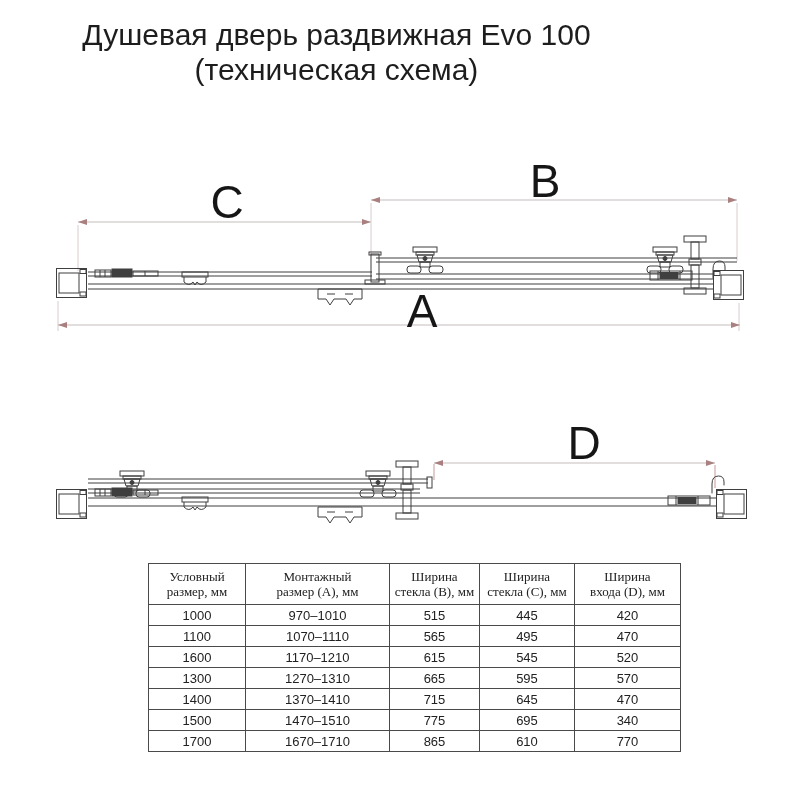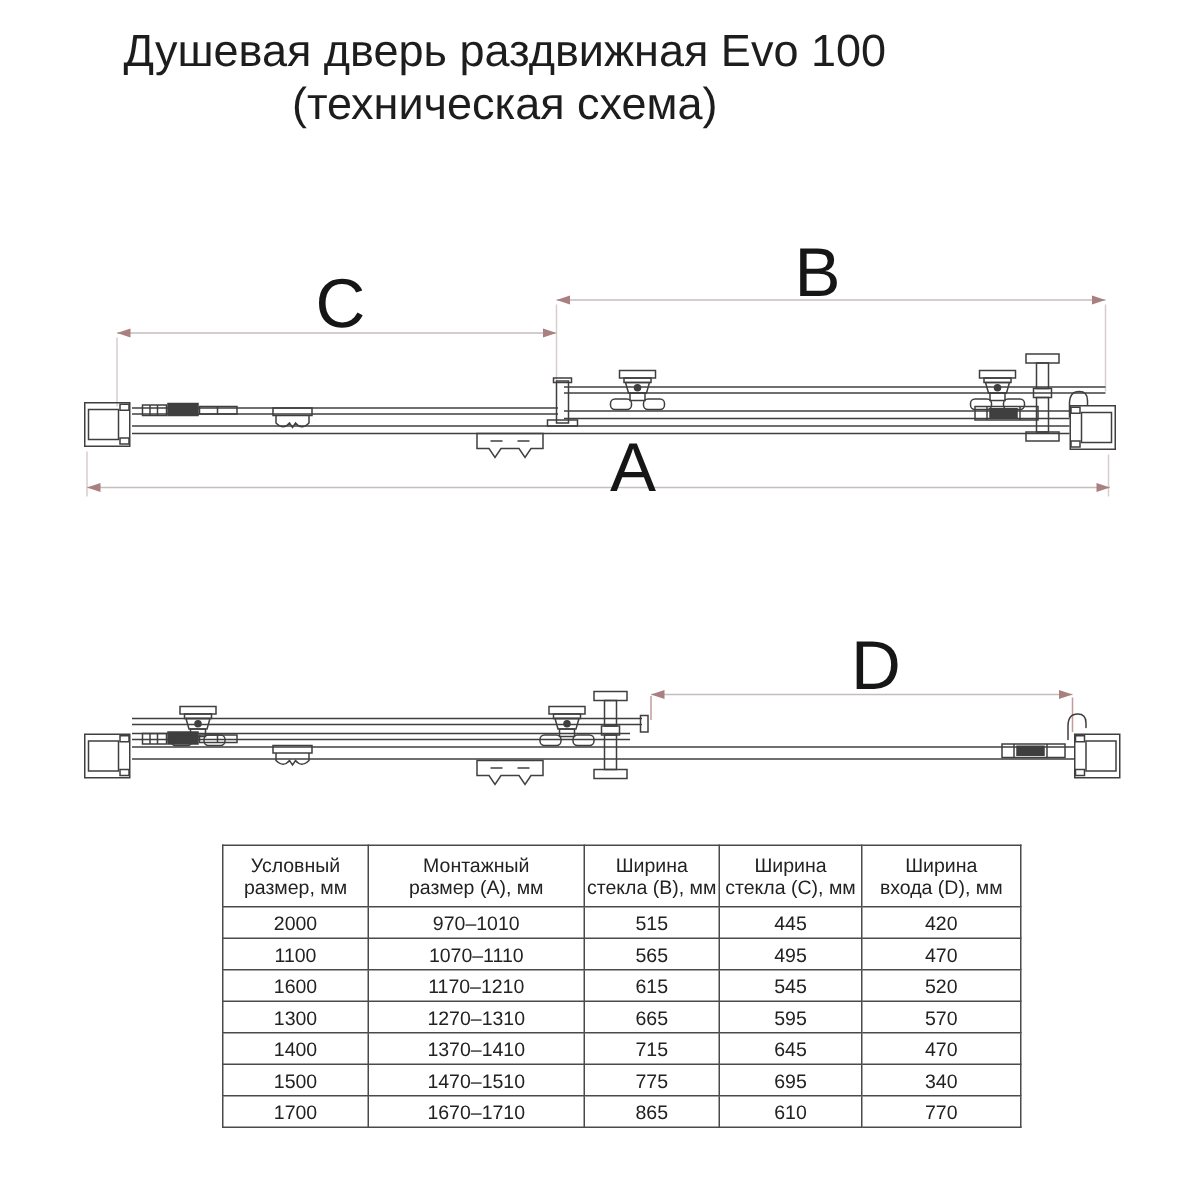--- a/index.html
+++ b/index.html
@@ -12,21 +12,21 @@
   .dim-line{stroke:#c6bdbd;stroke-width:1;fill:none;}
   .dim-ext{stroke:#d8cccc;stroke-width:1;fill:none;}
   .dim-ext-red{stroke:#c49b9b;stroke-width:1;fill:none;}
   .dim-arrow{fill:#a97f7f;stroke:none;}
   .dim-label{font-family:"Liberation Sans",sans-serif;font-size:46px;fill:#161616;
              text-anchor:middle;stroke:none;}
   table.spec{position:absolute;top:563px;left:148px;border-collapse:collapse;
              table-layout:fixed;font-size:13px;color:#222;background:#fff;}
   table.spec th,table.spec td{border:1px solid #4a4a4a;text-align:center;
              vertical-align:middle;font-weight:400;overflow:hidden;}
-  table.spec th{white-space:pre-line;height:36px;line-height:15px;padding:2px 1px;}
+  table.spec th{white-space:pre-line;height:36px;line-height:15px;padding:2px 1px;font-family:Liberation Serif, serif;}
   table.spec td{height:20px;padding:0 2px;}
 </style>
 </head>
 <body>
 
 <div class="page">
 
   <div class="title">
     <div>Душевая дверь раздвижная Evo 100</div>
     <div>(техническая схема)</div>
@@ -205,21 +205,21 @@
           <th>Ширина
 стекла (B), мм</th>
           <th>Ширина
 стекла (C), мм</th>
           <th>Ширина
 входа (D), мм</th>
         </tr>
       </thead>
       <tbody>
         <tr>
-          <td>2000</td>
+          <td>1000</td>
           <td>970–1010</td>
           <td>515</td>
           <td>445</td>
           <td>420</td>
         </tr>
         <tr>
           <td>1100</td>
           <td>1070–1110</td>
           <td>565</td>
           <td>495</td>

